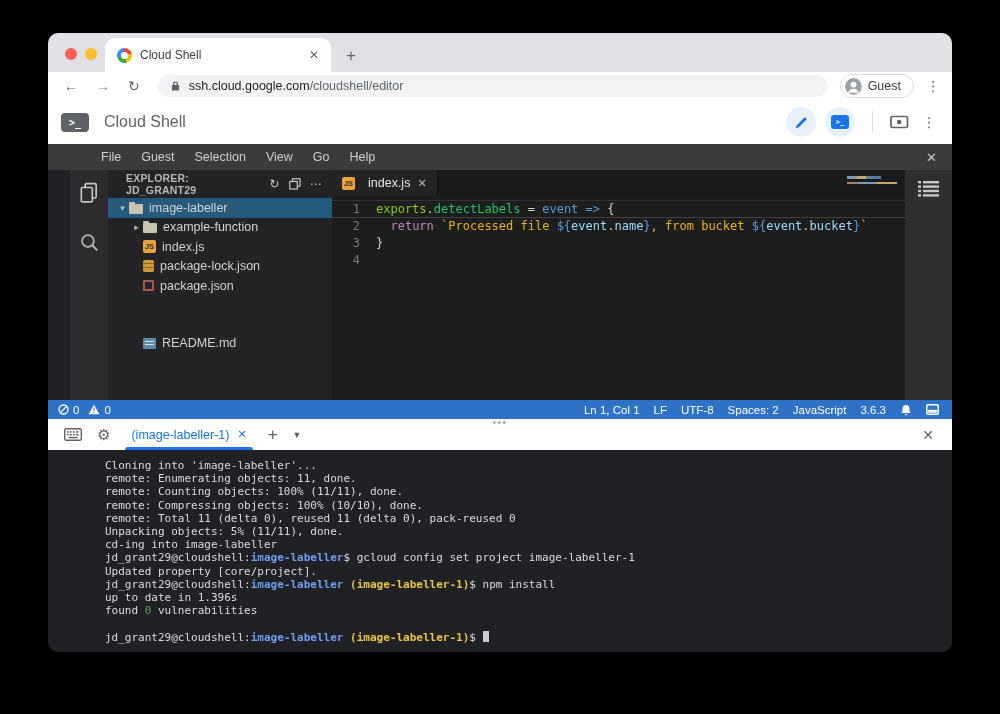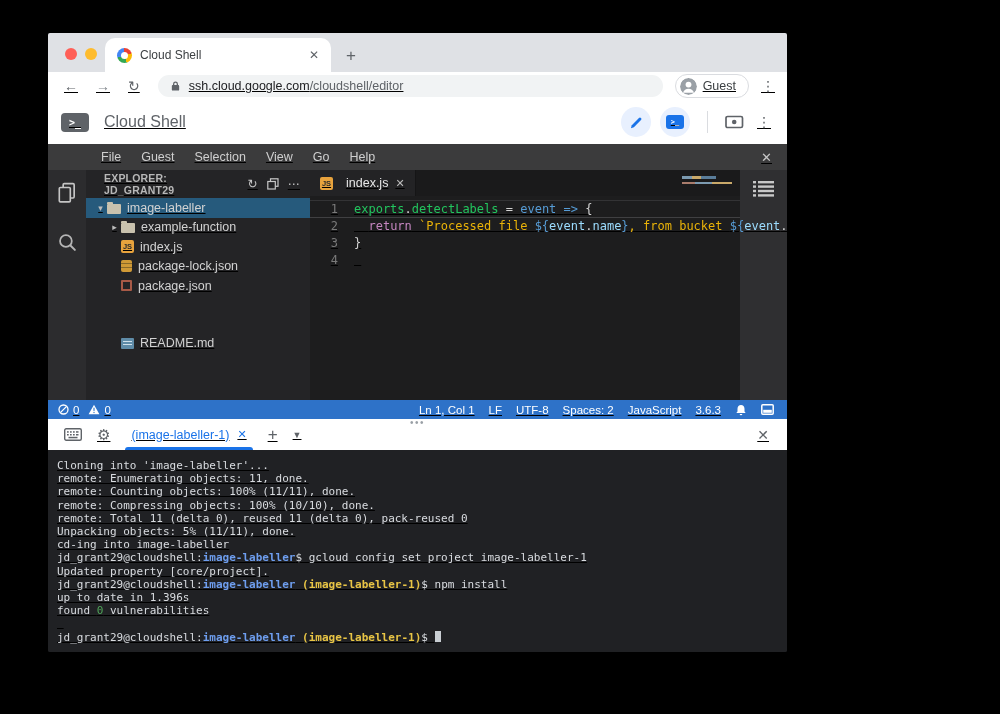--- a/index.html
+++ b/index.html
@@ -1,20 +1,20 @@
 <!DOCTYPE html>
 <html><head>
 <meta charset="utf-8">
 <style>
   * { margin:0; padding:0; box-sizing:border-box; }
   html,body { width:1000px; height:714px; background:#000; overflow:hidden;
               font-family:"Liberation Sans", sans-serif; }
-  .window { position:absolute; left:48px; top:33px; width:739px; height:619px;
-            border-radius:2px; overflow:hidden; background:#202124;
-            display:flex; flex-direction:column; box-shadow:0 12px 44px rgba(0,0,0,.65);text-decoration:underline; }
+  .window { position:absolute; left:48px; top:33px; width:904px; height:619px;
+            border-radius:10px; overflow:hidden; background:#202124;
+            display:flex; flex-direction:column; box-shadow:0 12px 44px rgba(0,0,0,.65); }
 
   
   .tabstrip { height:39px; background:#dfe1e5; position:relative; flex:none; }
   .lights { position:absolute; left:17px; top:15px; display:flex; gap:8px; }
   .light { width:12px; height:12px; border-radius:50%; }
   .light.r{background:#ff5f57}.light.y{background:#febc2e}.light.g{background:#28c840}
   .chrometab { position:absolute; left:57px; bottom:0; width:226px; height:34px; background:#fff;
                border-radius:10px 10px 0 0; display:flex; align-items:center; padding:0 12px; gap:8px; }
   .favicon { width:15px; height:15px; border-radius:50%; position:relative; flex:none;
              background:conic-gradient(#ea4335 0 20%, #fbbc05 20% 45%, #34a853 45% 70%, #4285f4 70% 100%); }
@@ -53,21 +53,21 @@
   .termbadge::after { content:">_"; font:bold 7px "DejaVu Sans Mono",monospace; }
   .csheader .kebab { margin-left:4px; }
   .hgap { display:flex; align-items:center; gap:9px; }
 
   
   .menubar { height:26px; background:#3b3b3c; display:flex; align-items:center;
              padding-left:43px; flex:none; color:#cfcfcf; font-size:12.5px; }
   .menu-item { padding:0 10px; }
   .mclose { margin-left:auto; margin-right:15px; color:#c8c8c8; font-size:13px; }
 
-  .idebody { height:230px; display:flex; flex:none; }
+  .idebody { height:230px; display:flex; flex:none;padding-left:22px; }
   .activitybar { width:38px; background:#2c2c2e; display:flex; flex-direction:column;
                  align-items:center; padding-top:12px; gap:28px; flex:none; }
   .sidebar { width:224px; background:#242426; display:flex; flex-direction:column; flex:none; }
   .exp-header { height:28px; display:flex; align-items:center; padding:0 10px 0 18px;
                 font-size:10.5px; font-weight:bold; color:#b8b8b8; letter-spacing:.2px; }
   .exp-header .sp { margin-right:auto; }
   .exp-ic { color:#c8c8c8; font-size:12px; margin-left:9px; font-weight:normal; }
 
   .tree-row { height:19.5px; display:flex; align-items:center; font-size:12.5px; color:#d2d2d2; }
   .tree-row.selected { background:#265a7c; }
@@ -87,21 +87,21 @@
 
   .editor { flex:1; display:flex; flex-direction:column; background:#1d1d1e; position:relative; min-width:0; }
   .etabs { height:26px; background:#1a1a1b; display:flex; flex:none; }
   .etab { background:#232325; display:flex; align-items:center; gap:7px; padding:0 10px;
           font-size:12.5px; color:#e6e6e6; border-right:1px solid #151516; }
   .etab .x { color:#bdbdbd; font-size:11px; }
   .codearea { flex:1; padding-top:4px; font:12px/17px "DejaVu Sans Mono",monospace; }
   .code-line { display:flex; height:17px; white-space:pre; }
   .code-line.current { border-top:1px solid #333335; border-bottom:1px solid #404042; height:18px; }
   .lnum { width:44px; text-align:right; padding-right:16px; color:#7a7a7a; flex:none; }
-  .tok-ident{color:#22c55e}.tok-op{color:#d4d4d4}.tok-fn{color:#22c55e}.tok-kw{color:#c586c0}
+  .tok-ident{color:#84cc16}.tok-op{color:#d4d4d4}.tok-fn{color:#22c55e}.tok-kw{color:#c586c0}
   .tok-str{color:#eab308}.tok-blue{color:#569cd6}.tok-lblue{color:#9cdcfe}
   .minimap { position:absolute; top:6px; right:6px; width:52px; }
   .mm1 { height:2.5px; width:34px; margin-bottom:3px;
          background:linear-gradient(90deg,#7c9ab0 0 30%,#c9a96a 30% 55%,#5a7d9a 55% 100%); }
   .mm2 { height:2.5px; width:50px;
          background:linear-gradient(90deg,#a97c6c 0 25%,#7c9ab0 25% 60%,#c9a96a 60% 100%); }
   .rightstrip { width:47px; background:#2f2f31; flex:none; display:flex; justify-content:center;
                 align-items:flex-start; padding-top:10px; }
 
   .statusbar { height:19px; background:#2e72c8; color:#fff; display:flex; align-items:center;
@@ -118,21 +118,21 @@
   .term-tab { position:relative; height:100%; display:flex; align-items:center; gap:8px;
               padding:0 6px; color:#1a73e8; font-size:12.5px; }
   .term-tab::after { content:""; position:absolute; left:0; right:0; bottom:0; height:3px;
                      background:#1a73e8; border-radius:3px 3px 0 0; }
   .term-tab .x { font-size:11px; }
   .tplus { color:#5f6368; font-size:17px; }
   .tdd { color:#5f6368; font-size:9px; }
   .term-close { margin-left:auto; color:#5f6368; font-size:14px; }
 
   .terminal { flex:1; background:#202124; padding:9px 10px 0 9px;
-              font:11px/13.2px "DejaVu Sans Mono",monospace; color:#d9dce0; overflow:hidden; }
+              font:11px/13.2px "DejaVu Sans Mono",monospace; color:#d9dce0; overflow:hidden;margin-left:48px; }
   .tline { white-space:pre; }
   .t-blue { color:#6e9eef; font-weight:bold; }
   .t-yellow { color:#e8c545; font-weight:bold; }
   .t-green { color:#50a65a; }
   .cursor { display:inline-block; width:6.6px; height:11px; background:#c9ced3; vertical-align:-1.5px; }
 </style>
 </head>
 <body>
 
 <div class="window">

